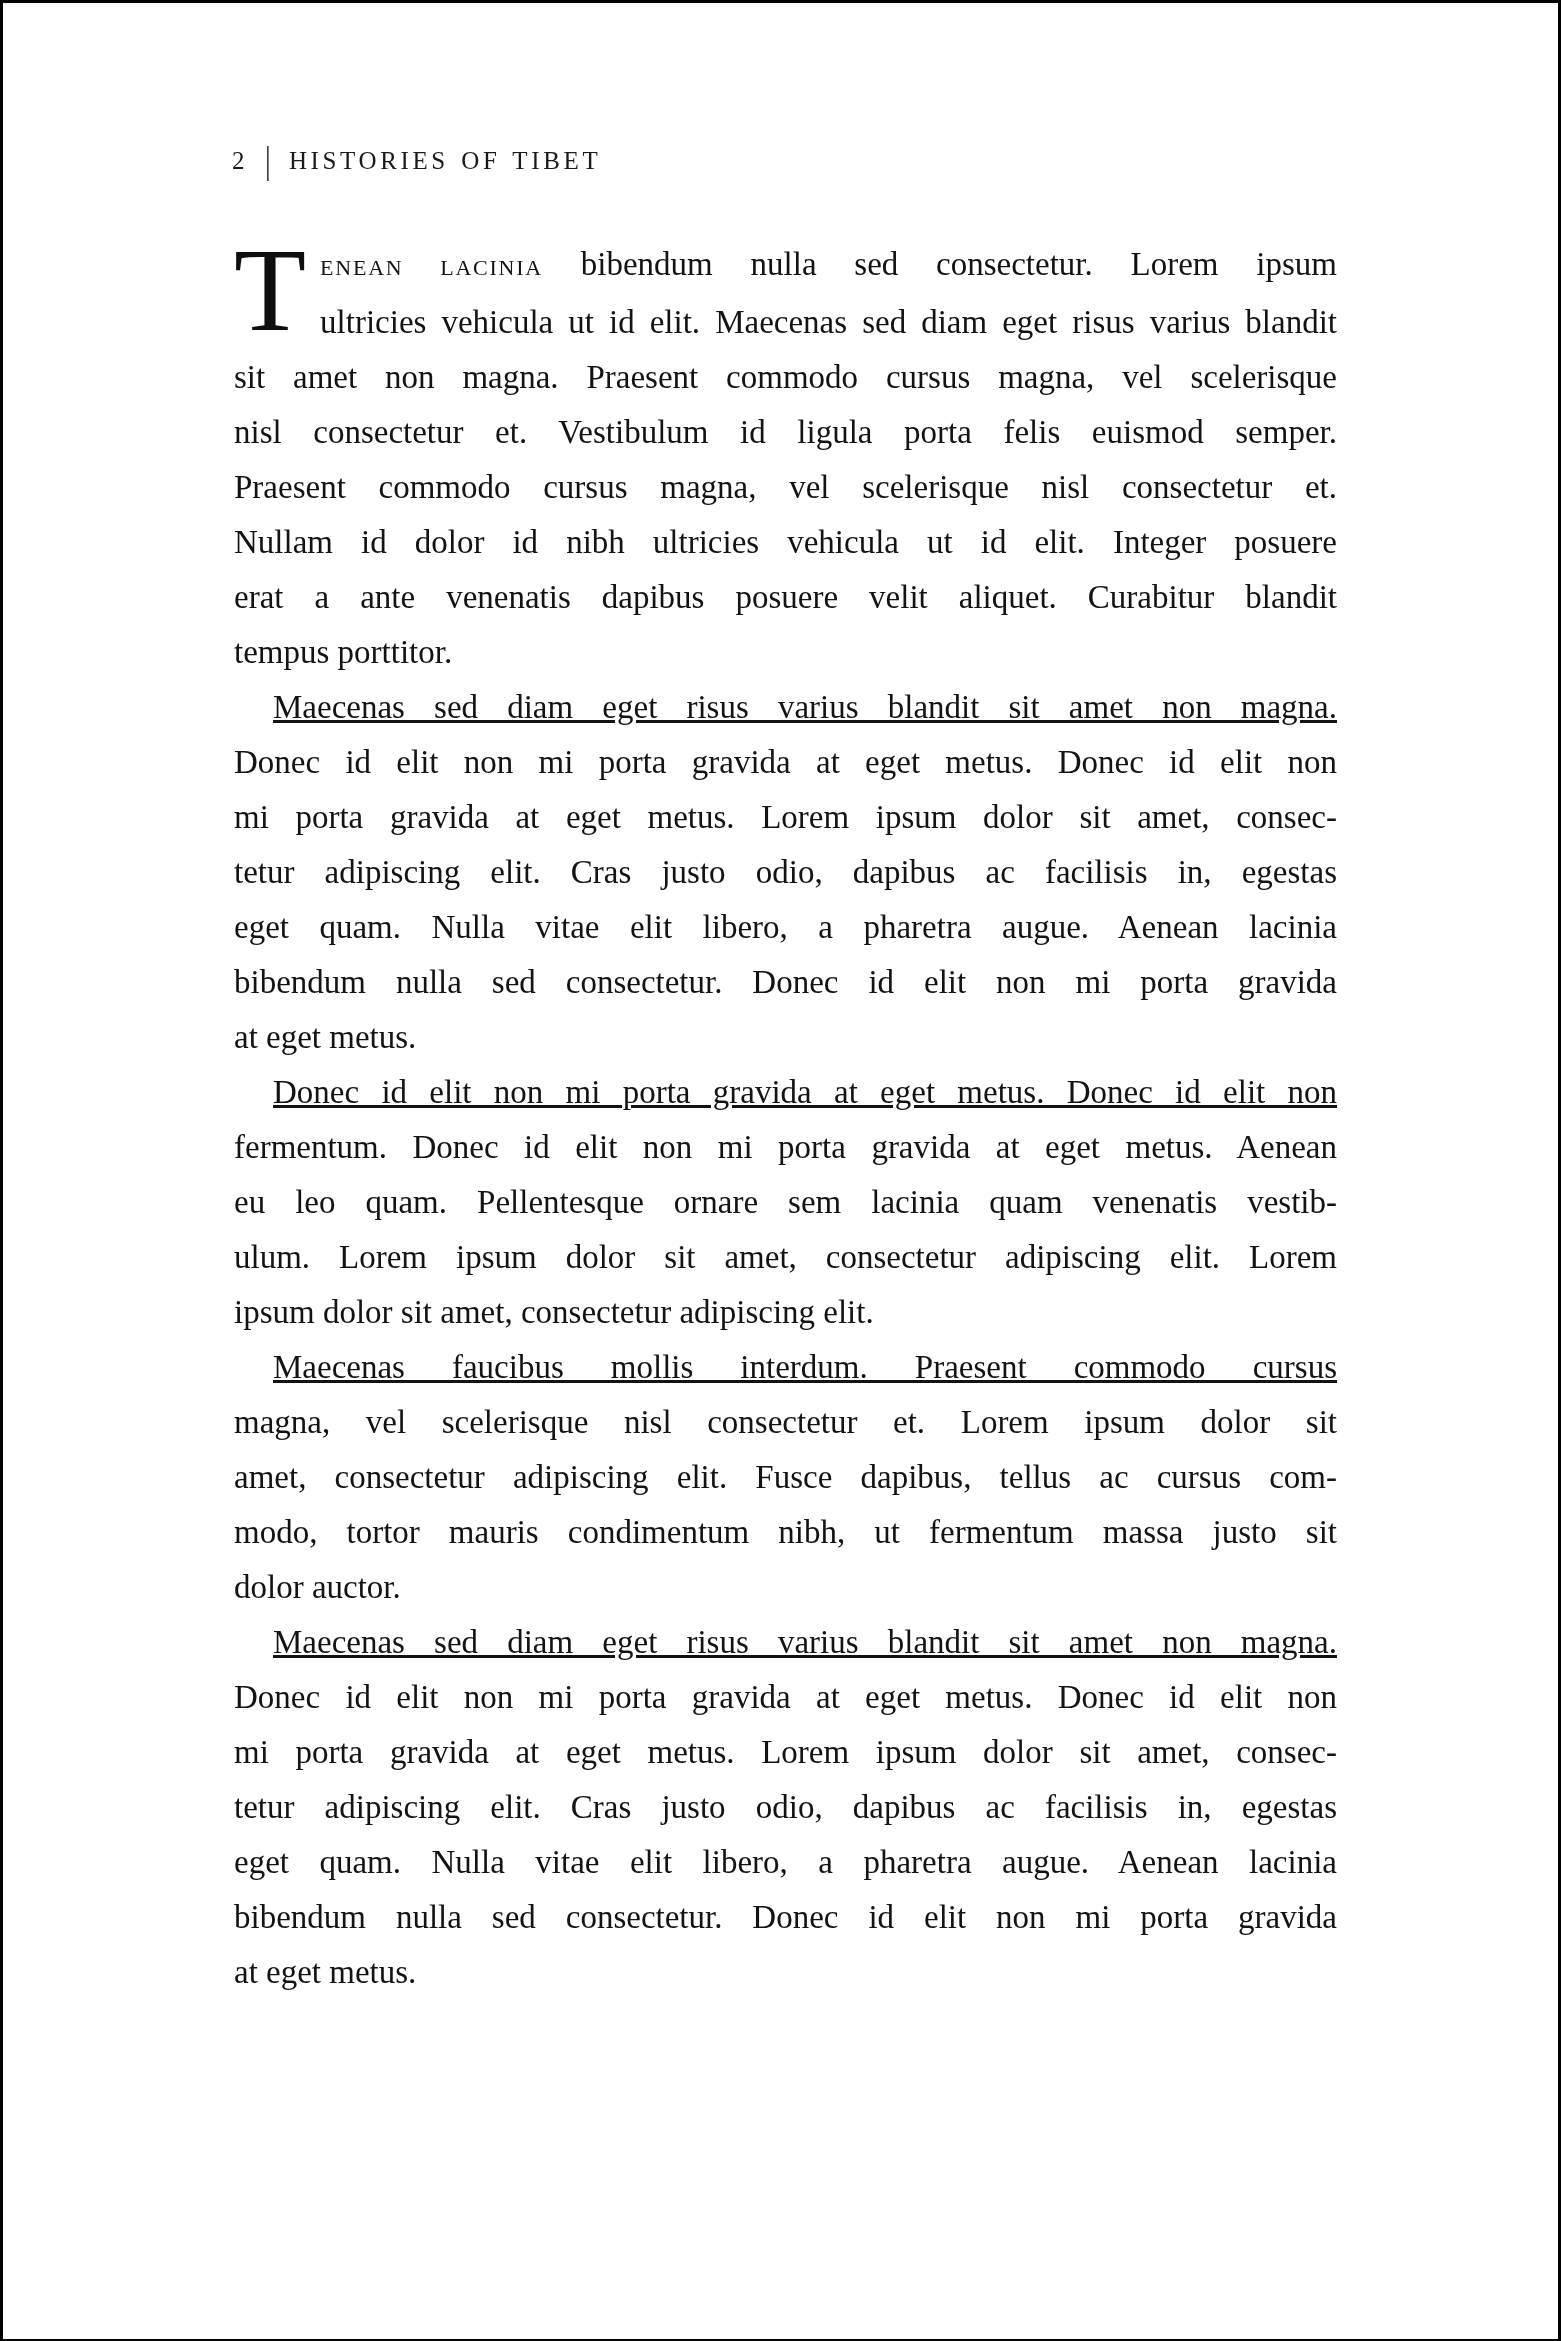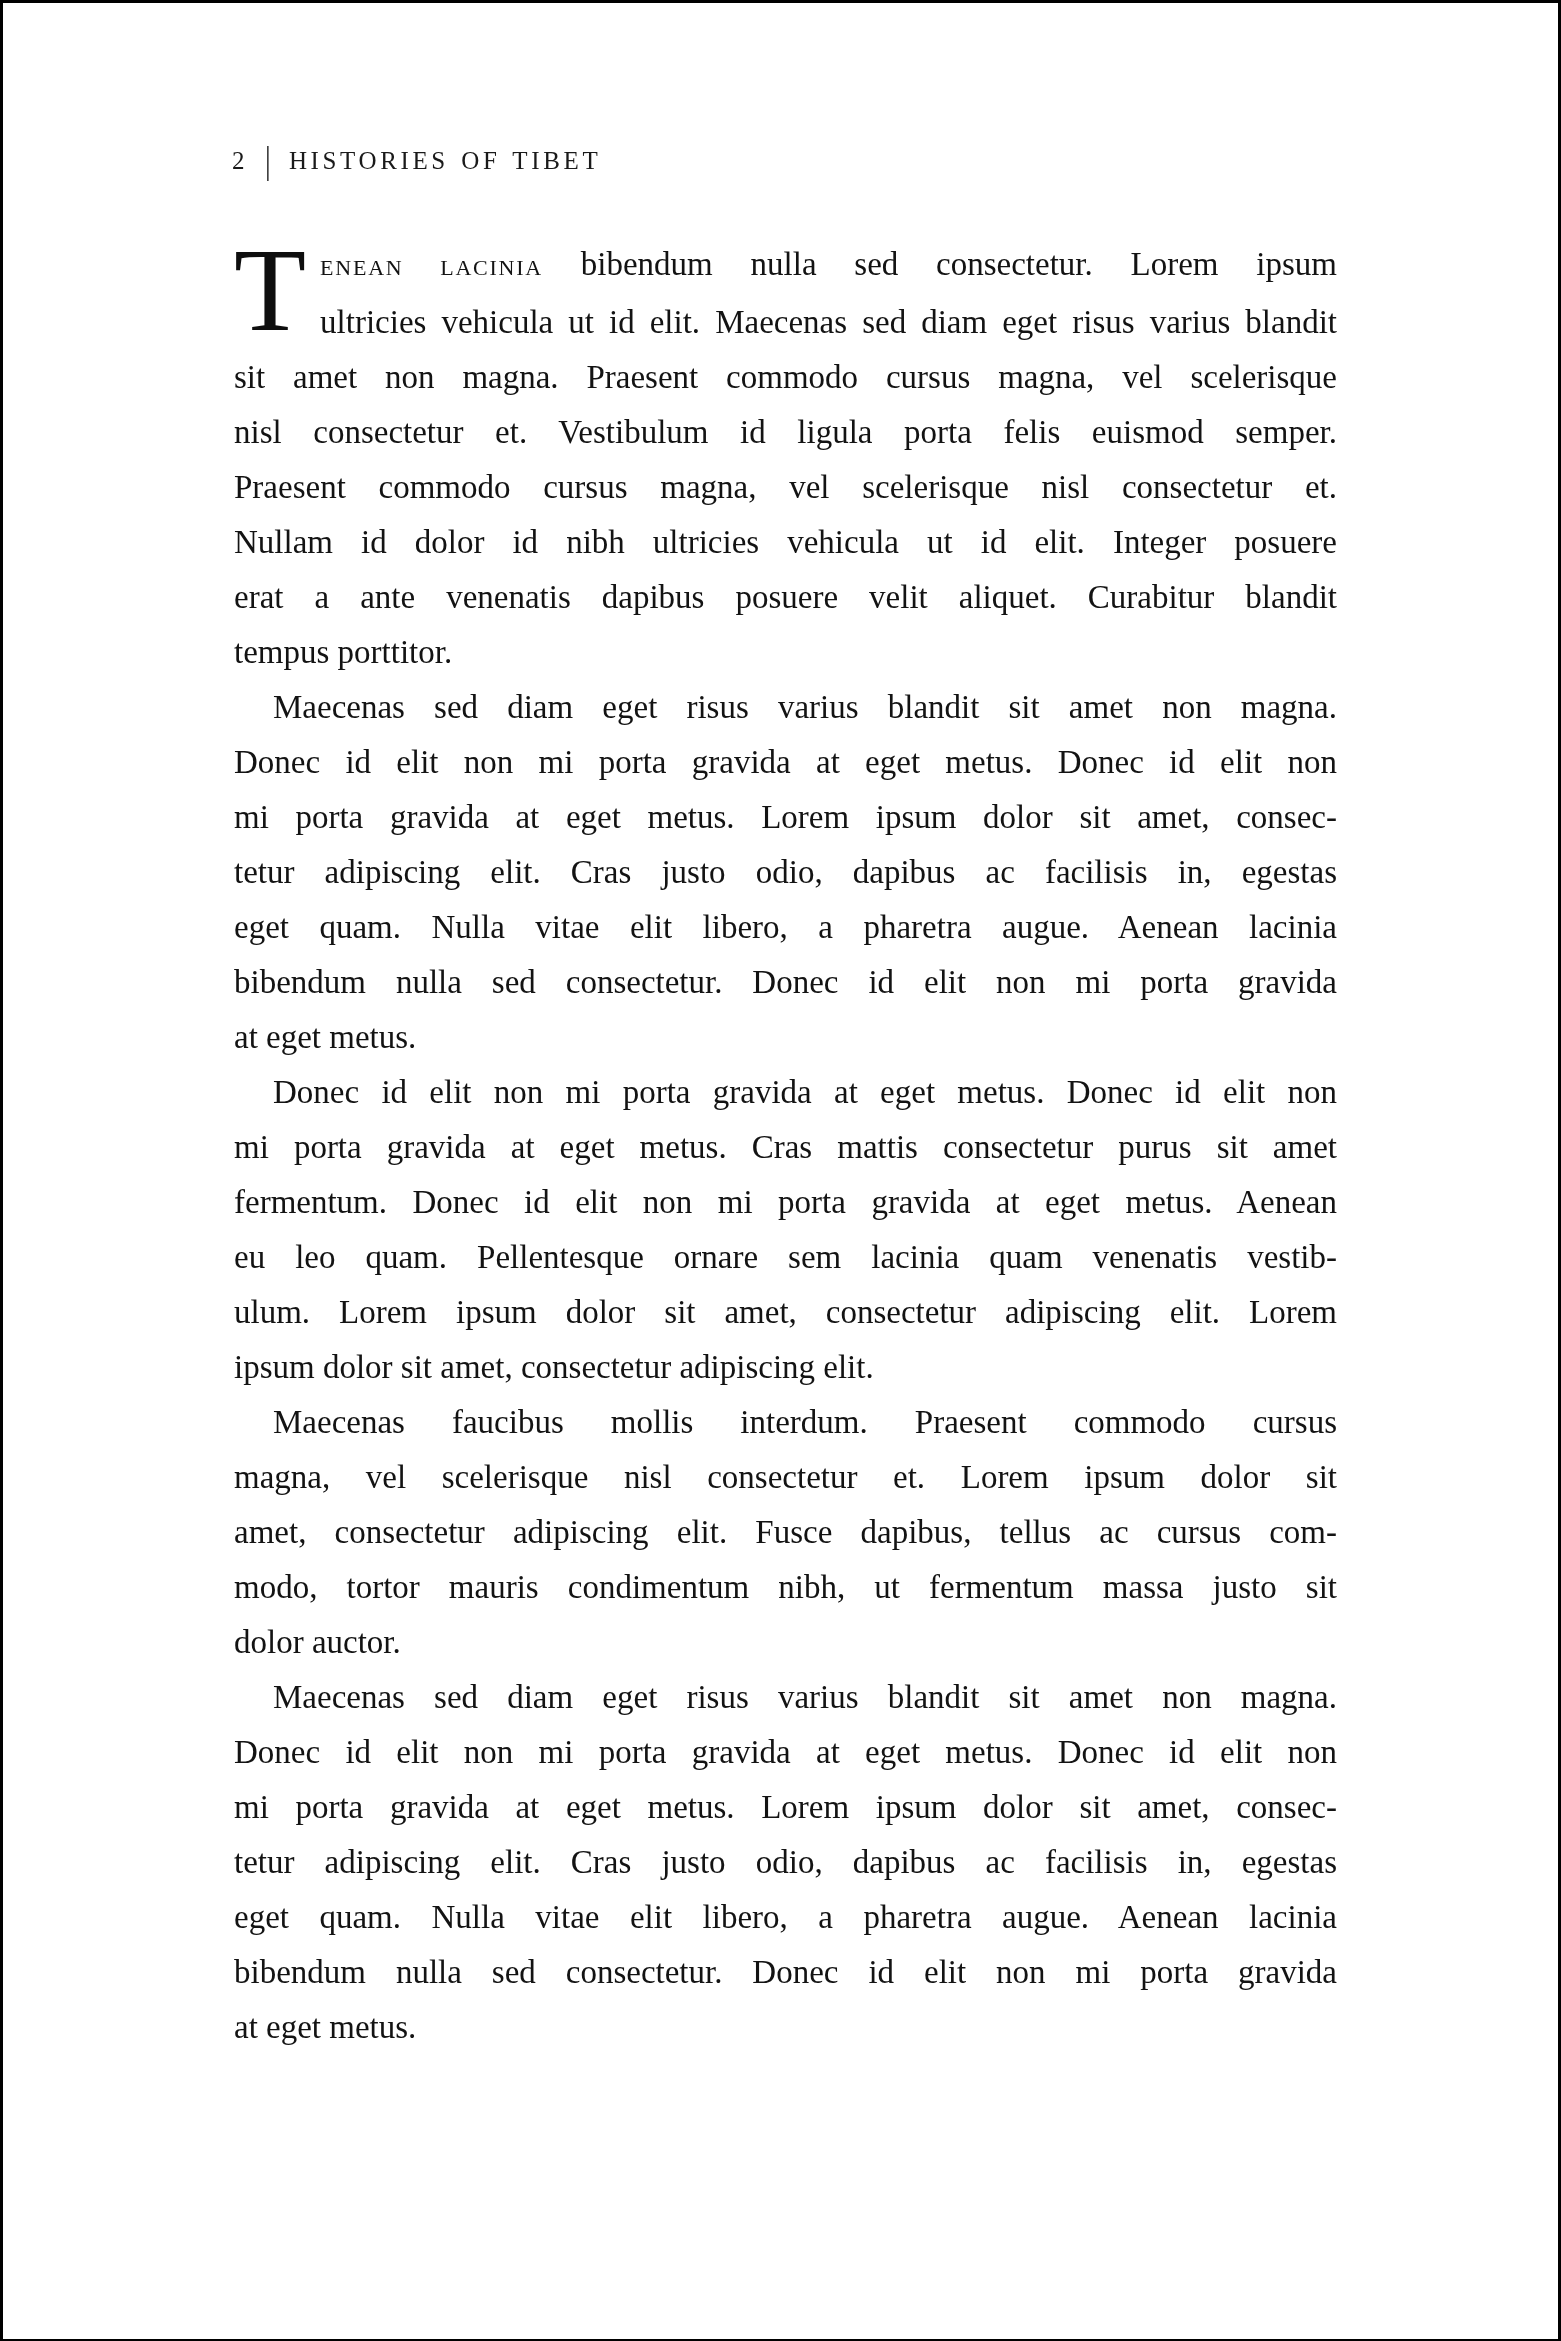--- a/index.html
+++ b/index.html
@@ -61,20 +61,21 @@
   .para { margin: 0; padding: 0; }
   .ln {
     text-align: justify;
     text-align-last: justify;
   }
   .ln.last {
     text-align-last: left;
   }
   .ln.indent {
     text-indent: 39px;
+    text-decoration: underline;
   }
   .drop-cap {
     float: left;
     font-size: 118px;
     line-height: 87px;
     height: 96px;
     margin: 9.5px 14px 0 0;
     color: #0e0e0e;
   }
   .small-caps-lead {
@@ -112,21 +113,20 @@
       <div class="ln">Donec id elit non mi porta gravida at eget metus. Donec id elit non</div>
       <div class="ln">mi porta gravida at eget metus. Lorem ipsum dolor sit amet, consec-</div>
       <div class="ln">tetur adipiscing elit. Cras justo odio, dapibus ac facilisis in, egestas</div>
       <div class="ln">eget quam. Nulla vitae elit libero, a pharetra augue. Aenean lacinia</div>
       <div class="ln">bibendum nulla sed consectetur. Donec id elit non mi porta gravida</div>
       <div class="ln last">at eget metus.</div>
     </div>
 
     <div class="para">
       <div class="ln indent">Donec id elit non mi porta gravida at eget metus. Donec id elit non</div>
-      <div class="ln">mi porta gravida at eget metus. Cras mattis consectetur purus sit amet</div>
       <div class="ln">fermentum. Donec id elit non mi porta gravida at eget metus. Aenean</div>
       <div class="ln">eu leo quam. Pellentesque ornare sem lacinia quam venenatis vestib-</div>
       <div class="ln">ulum. Lorem ipsum dolor sit amet, consectetur adipiscing elit. Lorem</div>
       <div class="ln last">ipsum dolor sit amet, consectetur adipiscing elit.</div>
     </div>
 
     <div class="para">
       <div class="ln indent">Maecenas faucibus mollis interdum. Praesent commodo cursus</div>
       <div class="ln">magna, vel scelerisque nisl consectetur et. Lorem ipsum dolor sit</div>
       <div class="ln">amet, consectetur adipiscing elit. Fusce dapibus, tellus ac cursus com-</div>

